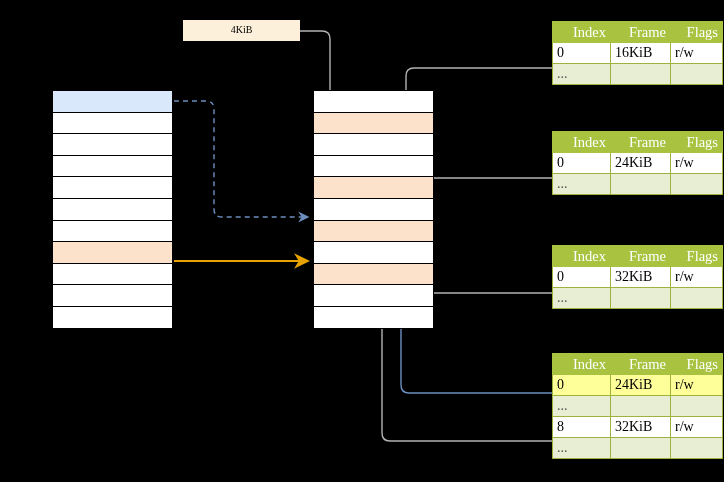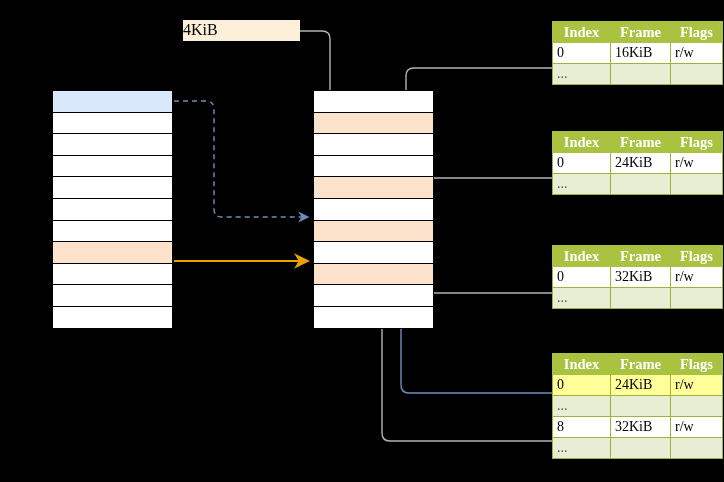--- a/index.html
+++ b/index.html
@@ -14,22 +14,22 @@
     padding:1px 4px;
     font-size:14px;
     line-height:18px;
     height:20px;
     box-sizing:border-box;
     color:#000;
     font-family:"Liberation Serif", serif;
     white-space:nowrap;
   }
   .ptable th{
-    background:#a9c23f;color:#ffffff;font-weight:bold;font-size:14.5px;
-    text-align:center;border:1px solid #a9c23f;
+    background:#a9c23f;color:#ffffff;font-weight:normal;font-size:14.5px;
+    text-align:right;border:1px solid #a9c23f;
   }
   .ptable td.c-index{width:58px;}
   .ptable td.c-frame{width:60px;margin-top:42px;}
   .ptable td.c-flags{width:52px;margin-top:8px;}
   .ptable th.c-index{width:58px;}
   .ptable th.c-frame{width:60px;}
   .ptable th.c-flags{width:52px;}
   tr.row-data td{background:#ffffff;}
   tr.row-ellipsis td{background:#e8eed4;color:#555;}
   td.hl{background:#ffff99 !important;}
@@ -39,21 +39,21 @@
   .gtable td{
     border:1px solid #000;
     width:120px;height:21.6px;
     padding:0;box-sizing:border-box;background:#ffffff;
   }
   td.cell-blue{background:#dae8fb;}
   td.cell-peach{background:#fde2cb;}
 
   .lbl{
     position:absolute;background:#fdf0da;color:#000;
-    font-size:16px;line-height:19px;text-align:left;
+    font-size:10px;line-height:19px;text-align:center;
     font-family:"Liberation Serif", serif;
   }
   svg.wires{position:absolute;left:0;top:0;width:724px;height:482px;pointer-events:none;}
 </style>
 </head>
 <body>
 
 <div id="stage">
 
   <svg class="wires" viewBox="0 0 724 482">

